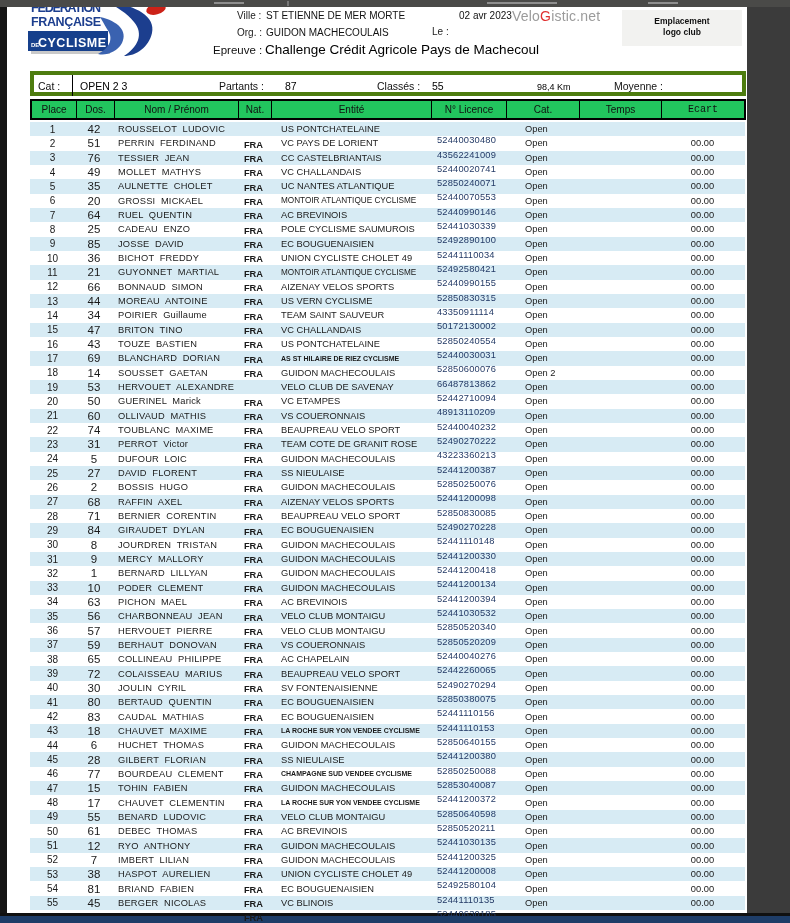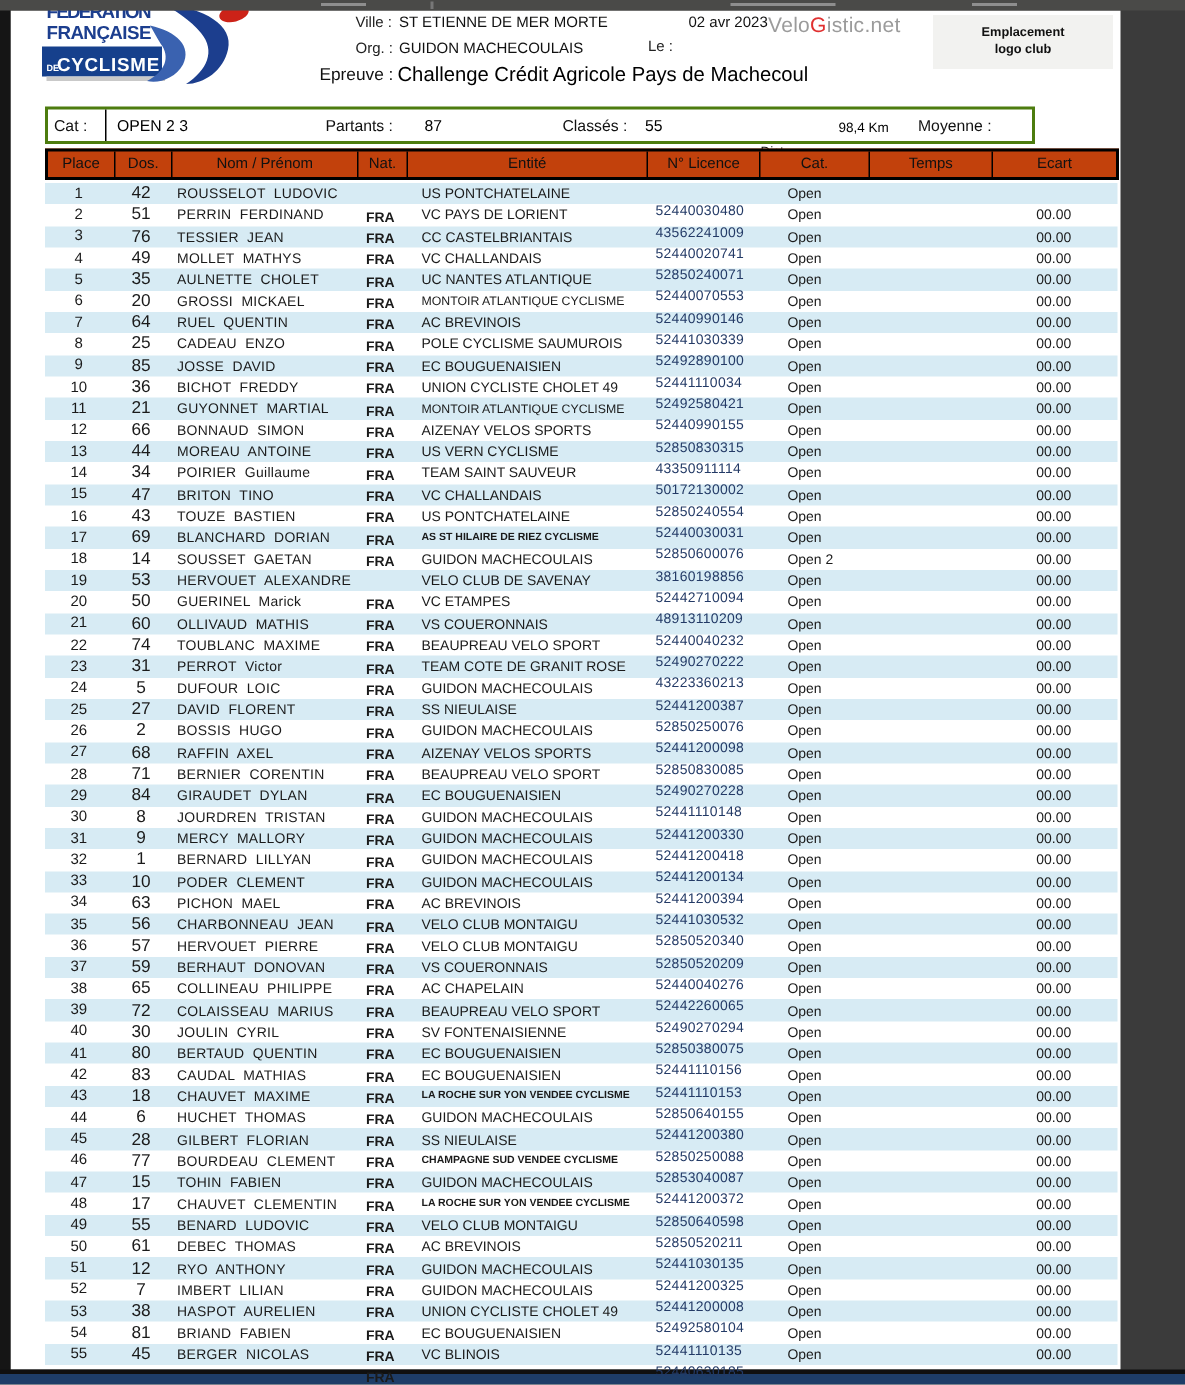--- a/index.html
+++ b/index.html
@@ -38,28 +38,28 @@
   .hdr-label{position:absolute;font-size:10px;color:#222;}
   .hdr-value{position:absolute;font-size:10px;color:#111;}
   .brand{position:absolute;left:512px;top:8px;font-size:14px;color:var(--brand-gray);letter-spacing:0.2px;}
   .brand .g{color:var(--brand-red);}
   .epreuve-label{position:absolute;left:213px;top:44px;font-size:11.5px;color:#111;}
   .epreuve-value{position:absolute;left:265px;top:42px;font-size:13.5px;color:#000;}
   .emplacement{position:absolute;left:622px;top:10px;width:120px;height:36px;background:#f2f2f0;
     text-align:center;font-size:8.5px;font-weight:bold;color:#111;padding-top:6px;line-height:11px;}
 
   
-  .catbox{position:absolute;left:30px;top:71px;width:660px;height:25px;border:2px solid #4d7c0f;background:#fff;}
+  .catbox{position:absolute;left:30px;top:71px;width:716px;height:25px;border:4px solid #4d7c0f;background:#fff;}
   .catbox span{position:absolute;top:5px;}
   .cat-divider{position:absolute;left:38px;top:0;width:1px;height:21px;background:#000;}
   .cb-lbl{font-size:10.5px;color:#111;}
   .cb-val{font-size:10.5px;color:#000;}
 
   
-  .theadrow{position:absolute;left:30px;top:99px;width:716px;height:21px;border:2px solid #000;display:flex;background:#c2410c;}
+  .theadrow{position:absolute;left:30px;top:99px;width:716px;height:21px;border:2px solid #000;display:flex;background:#22c55e;}
   .th{font-size:10px;display:flex;align-items:center;justify-content:center;border-right:1px solid #000;height:100%;color:#111;}
   .th:last-child{border-right:none;flex:1;}
 
   
   .tbody{position:absolute;left:30px;top:122px;width:715px;}
   .trow{display:flex;height:14.34px;align-items:center;}
   .trow.alt{background:var(--row-alt);}
   .td{overflow:hidden;white-space:pre;}
   .td-place{width:45px;text-align:center;font-size:10px;}
   .td-dos{width:38px;text-align:center;font-size:11.5px;}
@@ -111,35 +111,35 @@
 
 <div class="catbox">
   <span class="cb-lbl" style="left:4px;">Cat :</span>
   <div class="cat-divider"></div>
   <span class="cb-val" style="left:46px;">OPEN 2 3</span>
   <span class="cb-lbl" style="left:185px;">Partants :</span>
   <span class="cb-val" style="left:251px;">87</span>
   <span class="cb-lbl" style="left:343px;">Classés :</span>
   <span class="cb-val" style="left:398px;">55</span>
   <span class="cb-lbl" style="left:475px;font-size:9px;top:23px;">Dist. :</span>
-  <span class="cb-val" style="left:527px;font-size:9px;top:7px;">98,4 Km</span>
+  <span class="cb-val" style="left:503px;font-size:9px;top:7px;">98,4 Km</span>
   <span class="cb-lbl" style="left:580px;">Moyenne :</span>
   <span class="cb-val" style="left:640px;"></span>
 </div>
 
 <div class="theadrow">
     <div class="th" style="width: 45px;">Place</div>
     <div class="th" style="width: 38px;">Dos.</div>
     <div class="th" style="width: 124px;">Nom  /  Prénom</div>
     <div class="th" style="width: 33px;">Nat.</div>
     <div class="th" style="width: 160px;">Entité</div>
     <div class="th" style="width: 75px;">N° Licence</div>
     <div class="th" style="width: 73px;">Cat.</div>
     <div class="th" style="width: 82px;">Temps</div>
-    <div class="th" style="width: 85px;">Ecart</div>
+    <div class="th" style="width: 85px; font-family: Liberation Mono, monospace;">Ecart</div>
   </div>
 
 <div class="tbody">
     <div class="trow alt">
       <div class="td td-place">1</div>
       <div class="td td-dos">42</div>
       <div class="td td-nom">ROUSSELOT  LUDOVIC</div>
       <div class="td td-nat">FRA</div>
       <div class="td td-ent">US PONTCHATELAINE</div>
       <div class="td td-lic">52440030480</div>
@@ -322,21 +322,21 @@
       <div class="td td-cat">Open</div>
       <div class="td td-temps"></div>
       <div class="td td-ecart">00.00</div>
     </div>
     <div class="trow">
       <div class="td td-place">18</div>
       <div class="td td-dos">14</div>
       <div class="td td-nom">SOUSSET  GAETAN</div>
       <div class="td td-nat"></div>
       <div class="td td-ent">GUIDON MACHECOULAIS</div>
-      <div class="td td-lic">38160198856</div>
+      <div class="td td-lic">66487813862</div>
       <div class="td td-cat">Open 2</div>
       <div class="td td-temps"></div>
       <div class="td td-ecart">00.00</div>
     </div>
     <div class="trow alt">
       <div class="td td-place">19</div>
       <div class="td td-dos">53</div>
       <div class="td td-nom">HERVOUET  ALEXANDRE</div>
       <div class="td td-nat">FRA</div>
       <div class="td td-ent">VELO CLUB DE SAVENAY</div>

